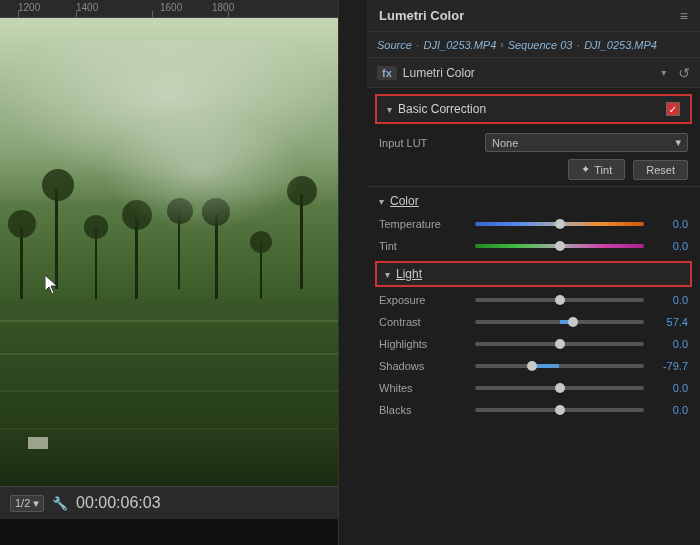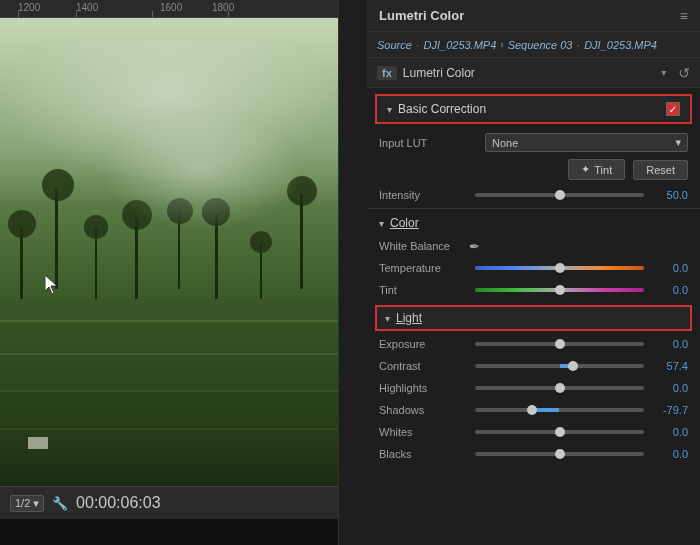--- a/index.html
+++ b/index.html
@@ -542,39 +542,28 @@
     <div class="button-row">
       <button class="btn">
         <span>✦</span>
         <span>Tint</span>
       </button>
       <button class="btn">
         <span>Reset</span>
       </button>
     </div>
 
-    <div class="control-row">
-      <span class="control-label">Intensity</span>
-      <div class="slider-container neutral-slider">
-        <div class="slider-thumb" style="left:50%;"></div>
-      </div>
-      <span class="control-value">50.0</span>
-    </div>
 
     <div class="divider"></div>
 
     <div class="subsection-header">
       <span class="subsection-chevron">▾</span>
       <span class="subsection-title">Color</span>
     </div>
 
-    <div class="control-row">
-      <span class="control-label">White Balance</span>
-      <span class="eyedropper">✒</span>
-    </div>
 
     <div class="control-row">
       <span class="control-label">Temperature</span>
       <div class="slider-container">
         <div style="position:absolute;left:0;right:0;top:0;bottom:0;border-radius:2px;background:linear-gradient(to right,#3366cc,#5588ee,#aaa,#ee8833,#cc5511);"></div>
         <div class="slider-thumb" style="left:50%;"></div>
       </div>
       <span class="control-value">0.0</span>
     </div>
 

